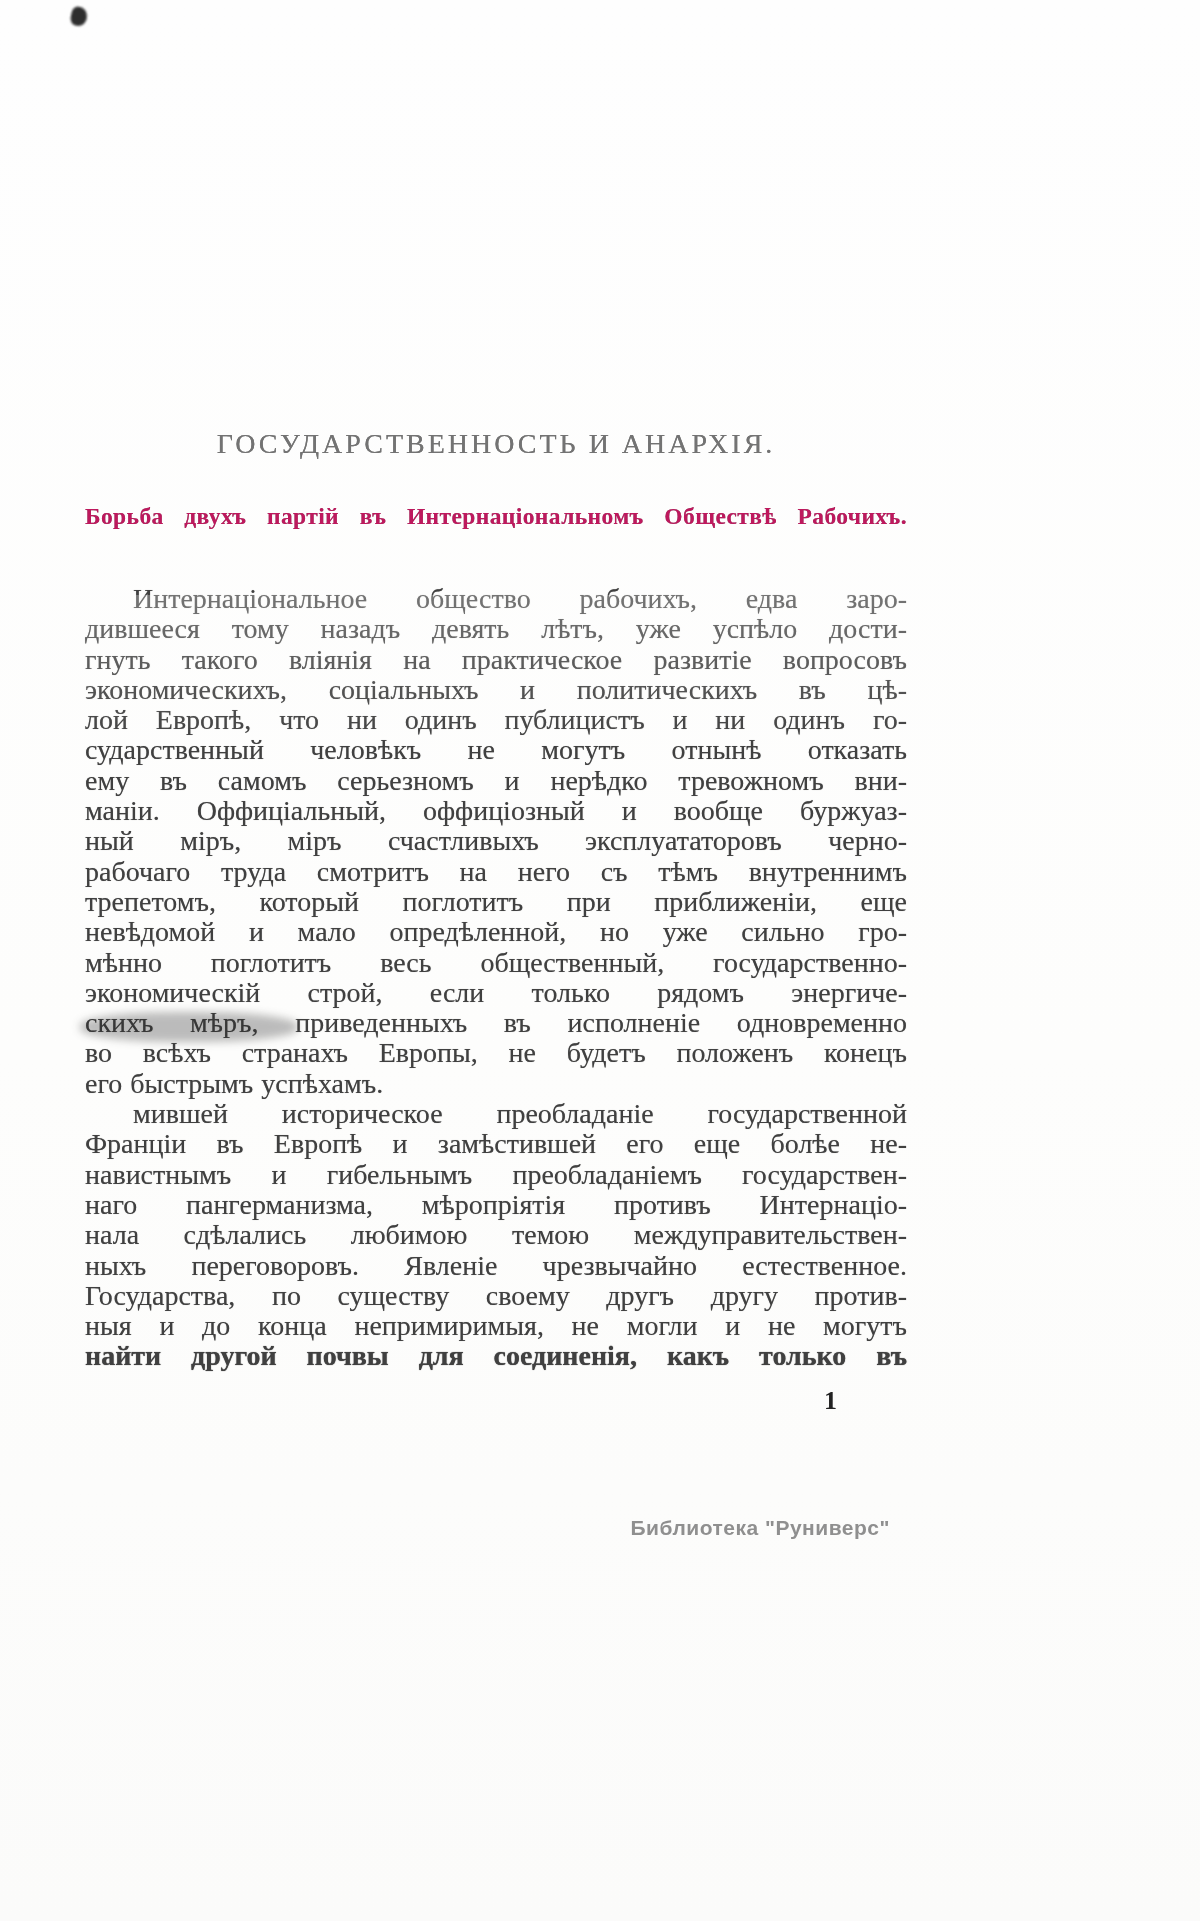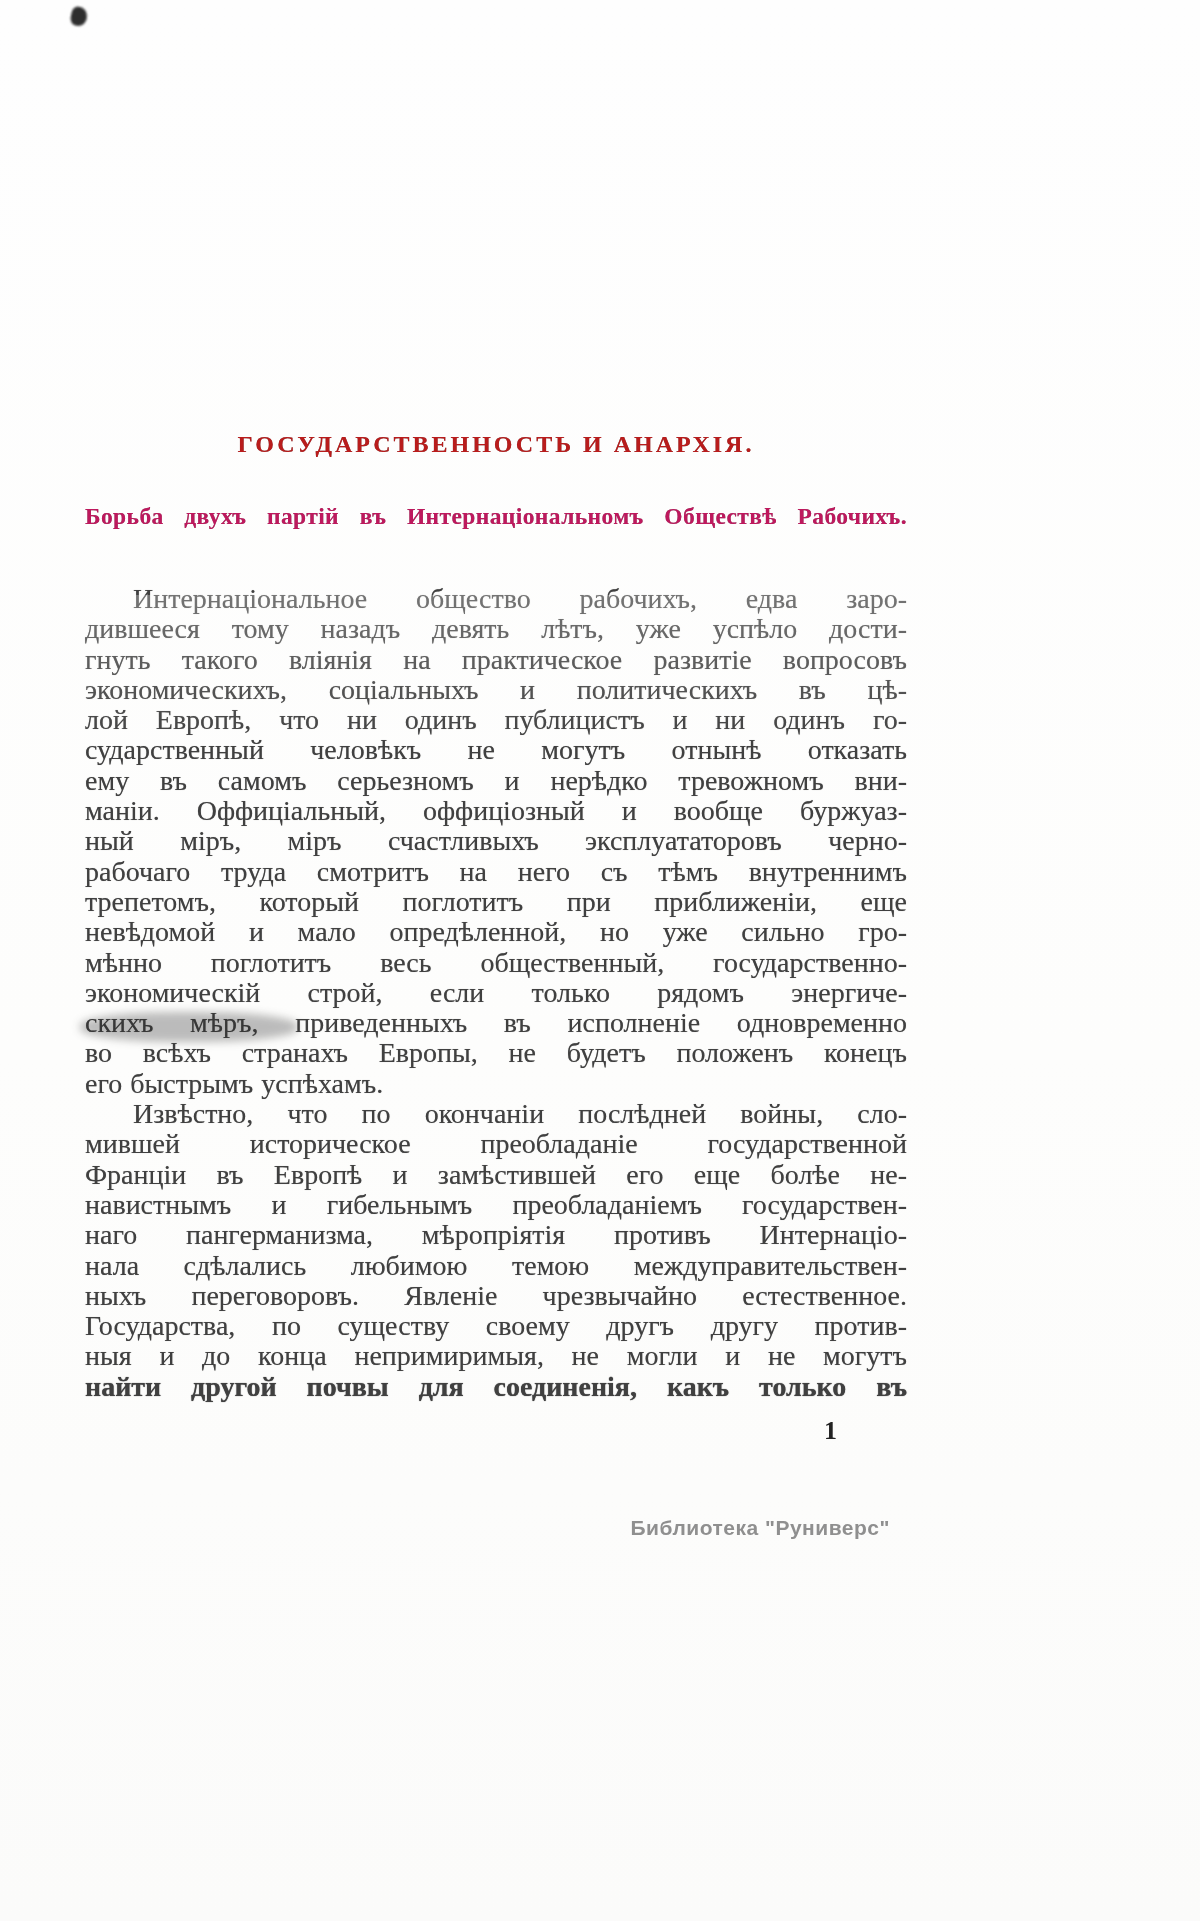--- a/index.html
+++ b/index.html
@@ -16,25 +16,25 @@
   .text-block {
     position: absolute;
     left: 85px;
     top: 0;
     width: 822px;
   }
 
   .title {
     margin-top: 426px;
     text-align: center;
-    font-size: 24px;
+    font-size: 28px;
     line-height: 36px;
-    font-weight: bold;
+    font-weight: normal;
     letter-spacing: 3px;
-    color: #b91c1c;
+    color: #737373;
     text-shadow: 0 0 0.6px rgba(20,20,20,0.55);
   }
 
   .subtitle {
     margin-top: 40px;
     font-size: 23.5px;
     line-height: 28px;
     font-weight: bold;
     letter-spacing: 0.4px;
     text-align: justify;
@@ -143,21 +143,20 @@
           <div class="line">рабочаго труда смотритъ на него съ тѣмъ внутреннимъ</div>
           <div class="line">трепетомъ, который поглотитъ при приближеніи, еще</div>
           <div class="line">невѣдомой и мало опредѣленной, но уже сильно гро-</div>
           <div class="line">мѣнно поглотитъ весь общественный, государственно-</div>
           <div class="line">экономическій строй, если только рядомъ энергиче-</div>
           <div class="line">скихъ мѣръ, приведенныхъ въ исполненіе одновременно</div>
           <div class="line">во всѣхъ странахъ Европы, не будетъ положенъ конецъ</div>
           <div class="line">его быстрымъ успѣхамъ.</div>
         </div>
       <div class="para para-dark-end">
-          <div class="line">Извѣстно, что по окончаніи послѣдней войны, сло-</div>
           <div class="line">мившей историческое преобладаніе государственной</div>
           <div class="line">Франціи въ Европѣ и замѣстившей его еще болѣе не-</div>
           <div class="line">навистнымъ и гибельнымъ преобладаніемъ государствен-</div>
           <div class="line">наго пангерманизма, мѣропріятія противъ Интернаціо-</div>
           <div class="line">нала сдѣлались любимою темою междуправительствен-</div>
           <div class="line">ныхъ переговоровъ. Явленіе чрезвычайно естественное.</div>
           <div class="line">Государства, по существу своему другъ другу против-</div>
           <div class="line">ныя и до конца непримиримыя, не могли и не могутъ</div>
           <div class="line">найти другой почвы для соединенія, какъ только въ</div>
         </div>

